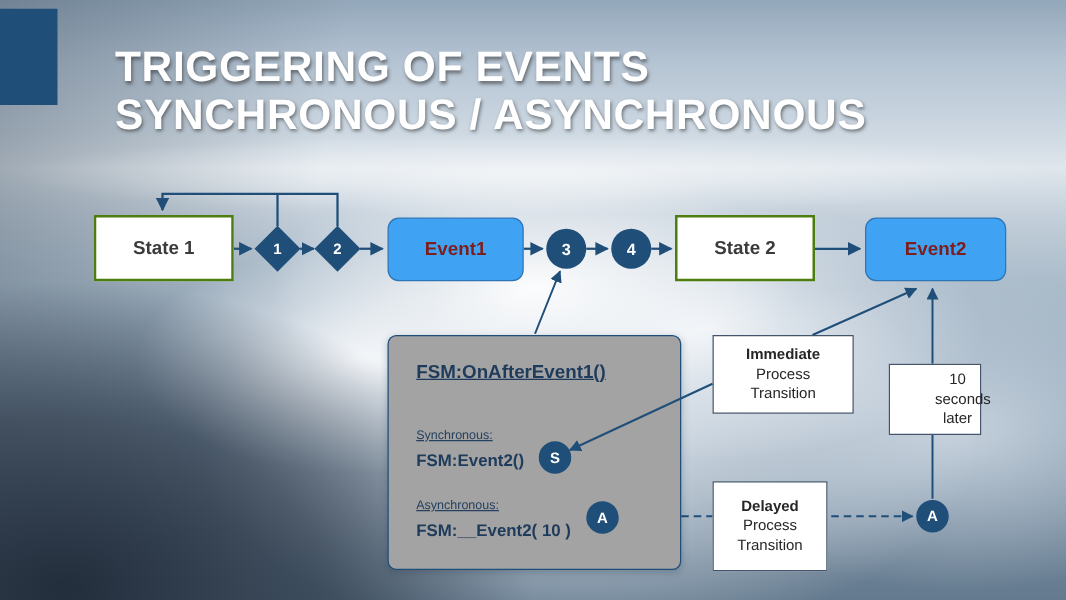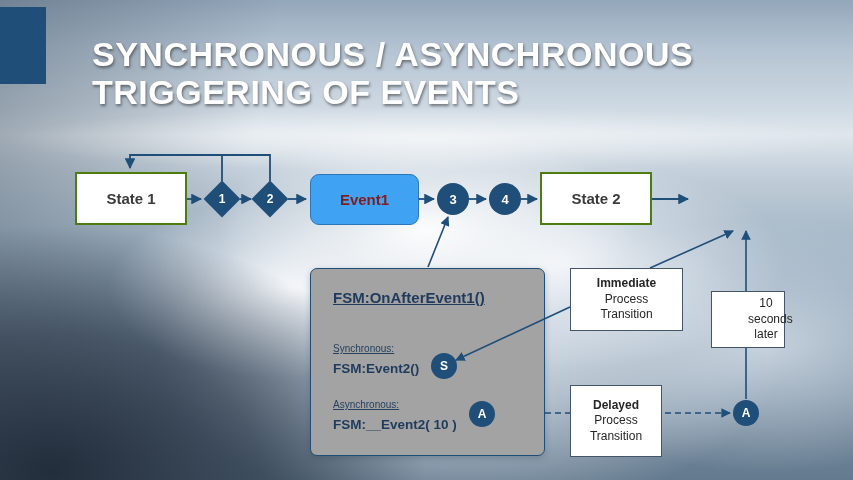--- a/index.html
+++ b/index.html
@@ -74,22 +74,22 @@
       <path d="M222,181 L222,155"></path>
       <path d="M428,267 L448,217" marker-end="url(#arr)" stroke-width="1.6"></path>
       <path d="M650,268 L733,231" marker-end="url(#arr)" stroke-width="1.6"></path>
       <path d="M495,413 L730,413" marker-end="url(#arr)" stroke-width="1.6" stroke-dasharray="6 4"></path>
       <path d="M746,399 L746,231" marker-end="url(#arr)" stroke-width="1.6"></path>
     </g>
   </svg>
 
   <div class="accent"></div>
   <div class="title">
+    <span>TRIGGERING OF EVENTS</span>
     <span>SYNCHRONOUS / ASYNCHRONOUS</span>
-    <span>TRIGGERING OF EVENTS</span>
   </div>
 
   <div class="node state-box" style="left:75px;top:172px;width:112px;height:53px;">
     <span>State 1</span>
   </div>
 
   <div class="node diamond" style="left:209px;top:186px;">
     <span>1</span>
   </div>
   <div class="node diamond" style="left:257px;top:186px;">
@@ -104,20 +104,23 @@
     <span>3</span>
   </div>
   <div class="node circle-step" style="left:489px;top:183px;">
     <span>4</span>
   </div>
 
   <div class="node state-box" style="left:540px;top:172px;width:112px;height:53px;">
     <span>State 2</span>
   </div>
 
+  <div class="node event-box" style="left:692px;top:174px;width:113px;height:51px;">
+    <span>Event2</span>
+  </div>
 
   <div class="node fsm-box" style="left:310px;top:268px;width:235px;height:188px;">
     <div class="fsm-header">FSM:OnAfterEvent1()</div>
     <div class="fsm-label" style="top:74px;">Synchronous:</div>
     <div class="fsm-code" style="top:92px;">FSM:Event2()</div>
     <div class="badge" style="position:absolute;left:120px;top:84px;">S</div>
     <div class="fsm-label" style="top:130px;">Asynchronous:</div>
     <div class="fsm-code" style="top:148px;">FSM:__Event2( 10 )</div>
     <div class="badge" style="position:absolute;left:158px;top:132px;">A</div>
   </div>

